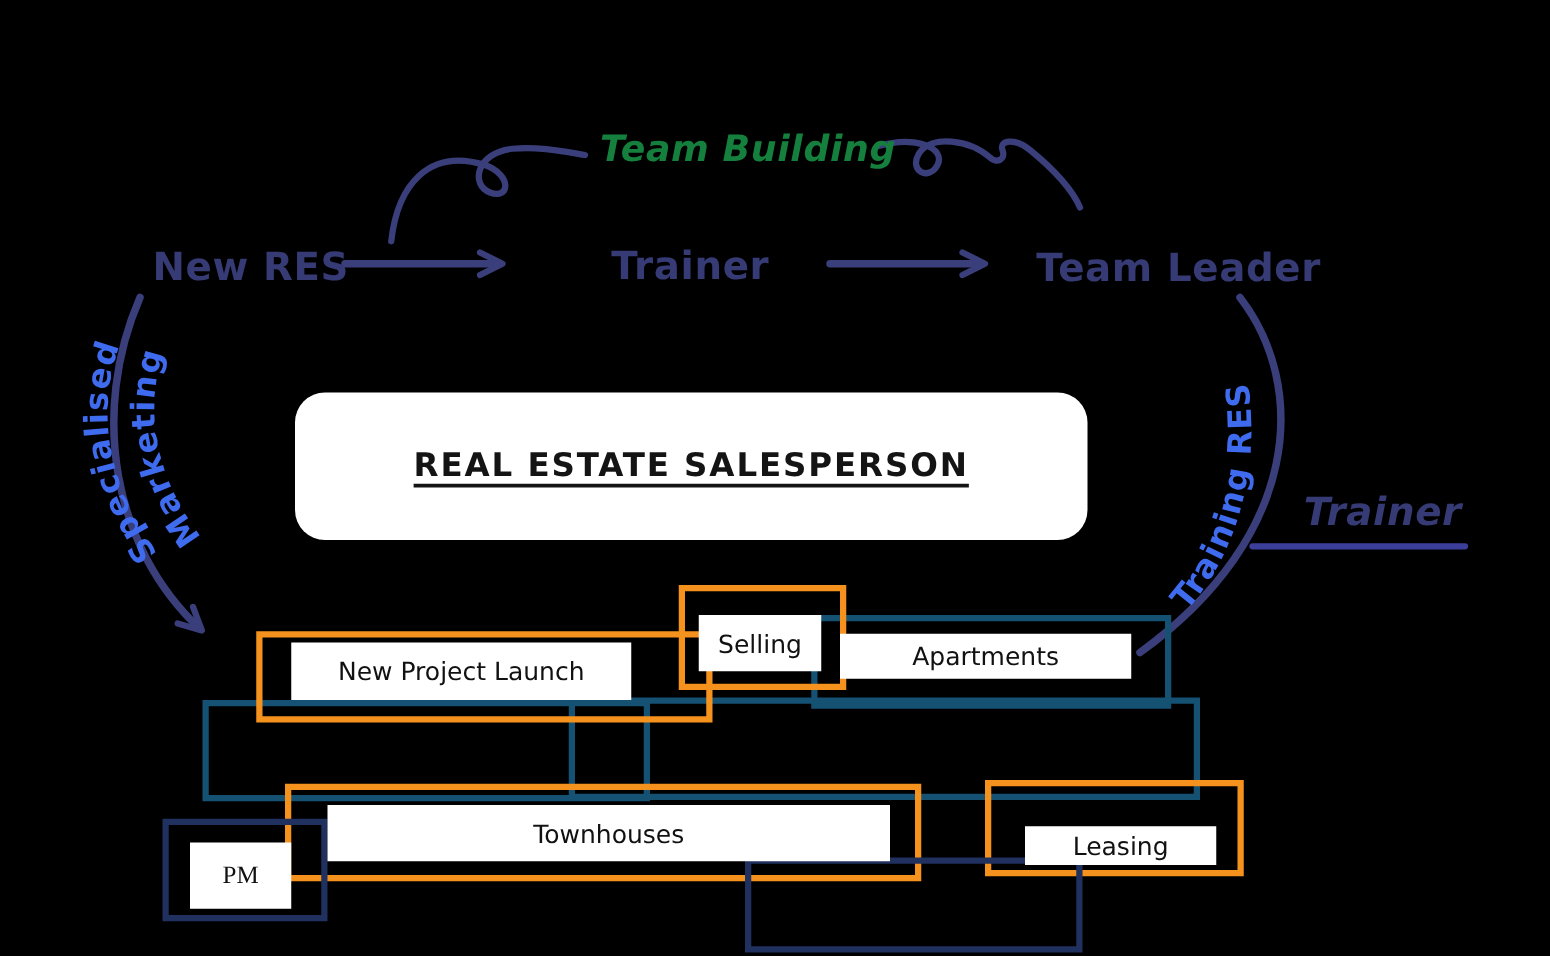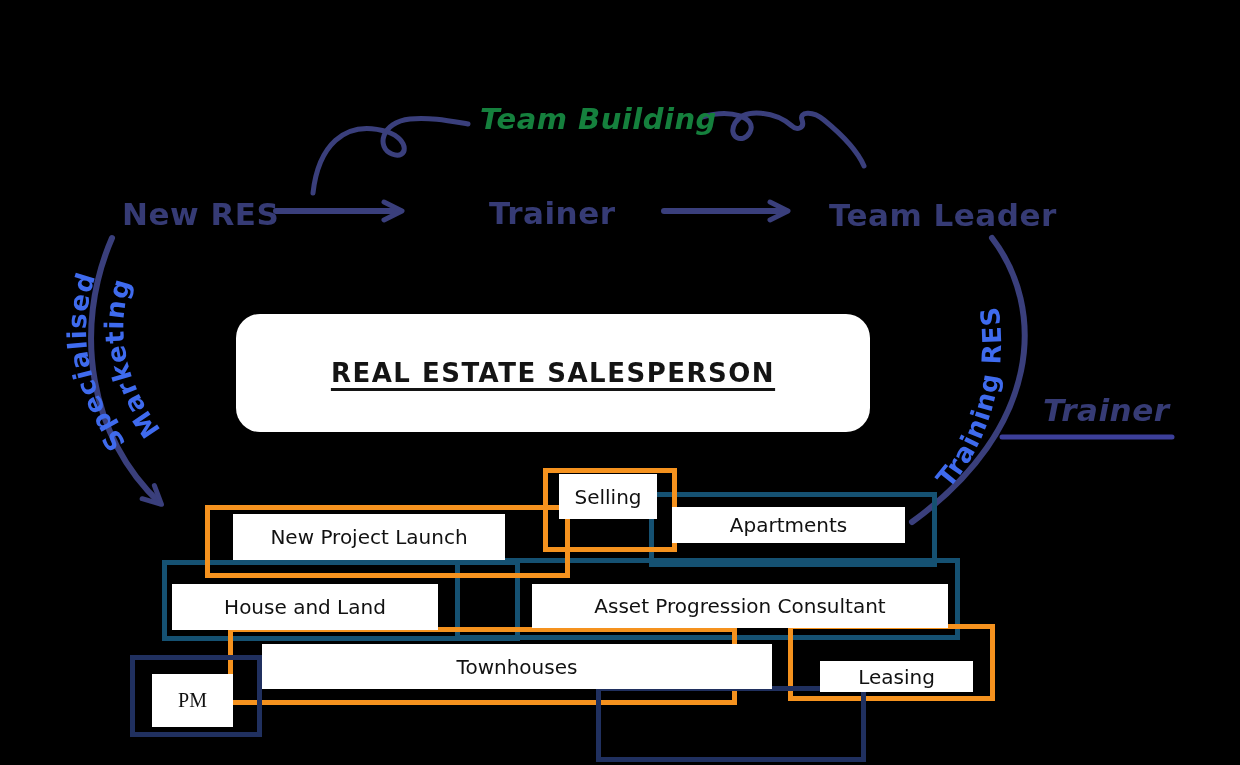--- a/index.html
+++ b/index.html
@@ -97,22 +97,20 @@
   <div class="outline teal" style="left:649px; top:492px; width:288px; height:75px;"></div>
   <div class="outline teal" style="left:162px; top:560px; width:358px; height:81px;"></div>
   <div class="outline teal" style="left:455px; top:558px; width:505px; height:82px;"></div>
   <div class="outline orange" style="left:543px; top:468px; width:134px; height:84px;"></div>
   <div class="outline orange" style="left:205px; top:505px; width:365px; height:73px;"></div>
   <div class="outline orange" style="left:228px; top:627px; width:509px; height:78px;"></div>
   <div class="outline orange" style="left:788px; top:624px; width:207px; height:77px;"></div>
   <div class="outline navy" style="left:130px; top:655px; width:132px; height:82px;"></div>
   <div class="outline navy" style="left:596px; top:686px; width:270px; height:76px;"></div>
 
-  <div class="wlabel" style="left:559px; top:474px; width:98px;  height:45px;">Selling</div>
+  <div class="wlabel" style="left:559px; top:492px; width:98px;  height:45px;">Selling</div>
   <div class="wlabel" style="left:672px; top:507px; width:233px; height:36px;">Apartments</div>
   <div class="wlabel" style="left:233px; top:514px; width:272px; height:46px;">New Project Launch</div>
-  <div class="wlabel" style="left:172px; top:584px; width:266px; height:46px;">House and Land</div>
-  <div class="wlabel" style="left:532px; top:584px; width:416px; height:44px;">Asset Progression Consultant</div>
-  <div class="wlabel" style="left:262px; top:644px; width:510px; height:45px;text-align:center;">Townhouses</div>
+  <div class="wlabel" style="left:262px; top:644px; width:450px; height:45px;text-align:center;">Townhouses</div>
   <div class="wlabel" style="left:820px; top:641px; width:153px; height:31px;margin-top:20px;">Leasing</div>
   <div class="wlabel" style="left:152px; top:674px; width:81px;  height:53px;font-family:Liberation Serif, serif;">PM</div>
 
 </div>
 
 </body></html>

